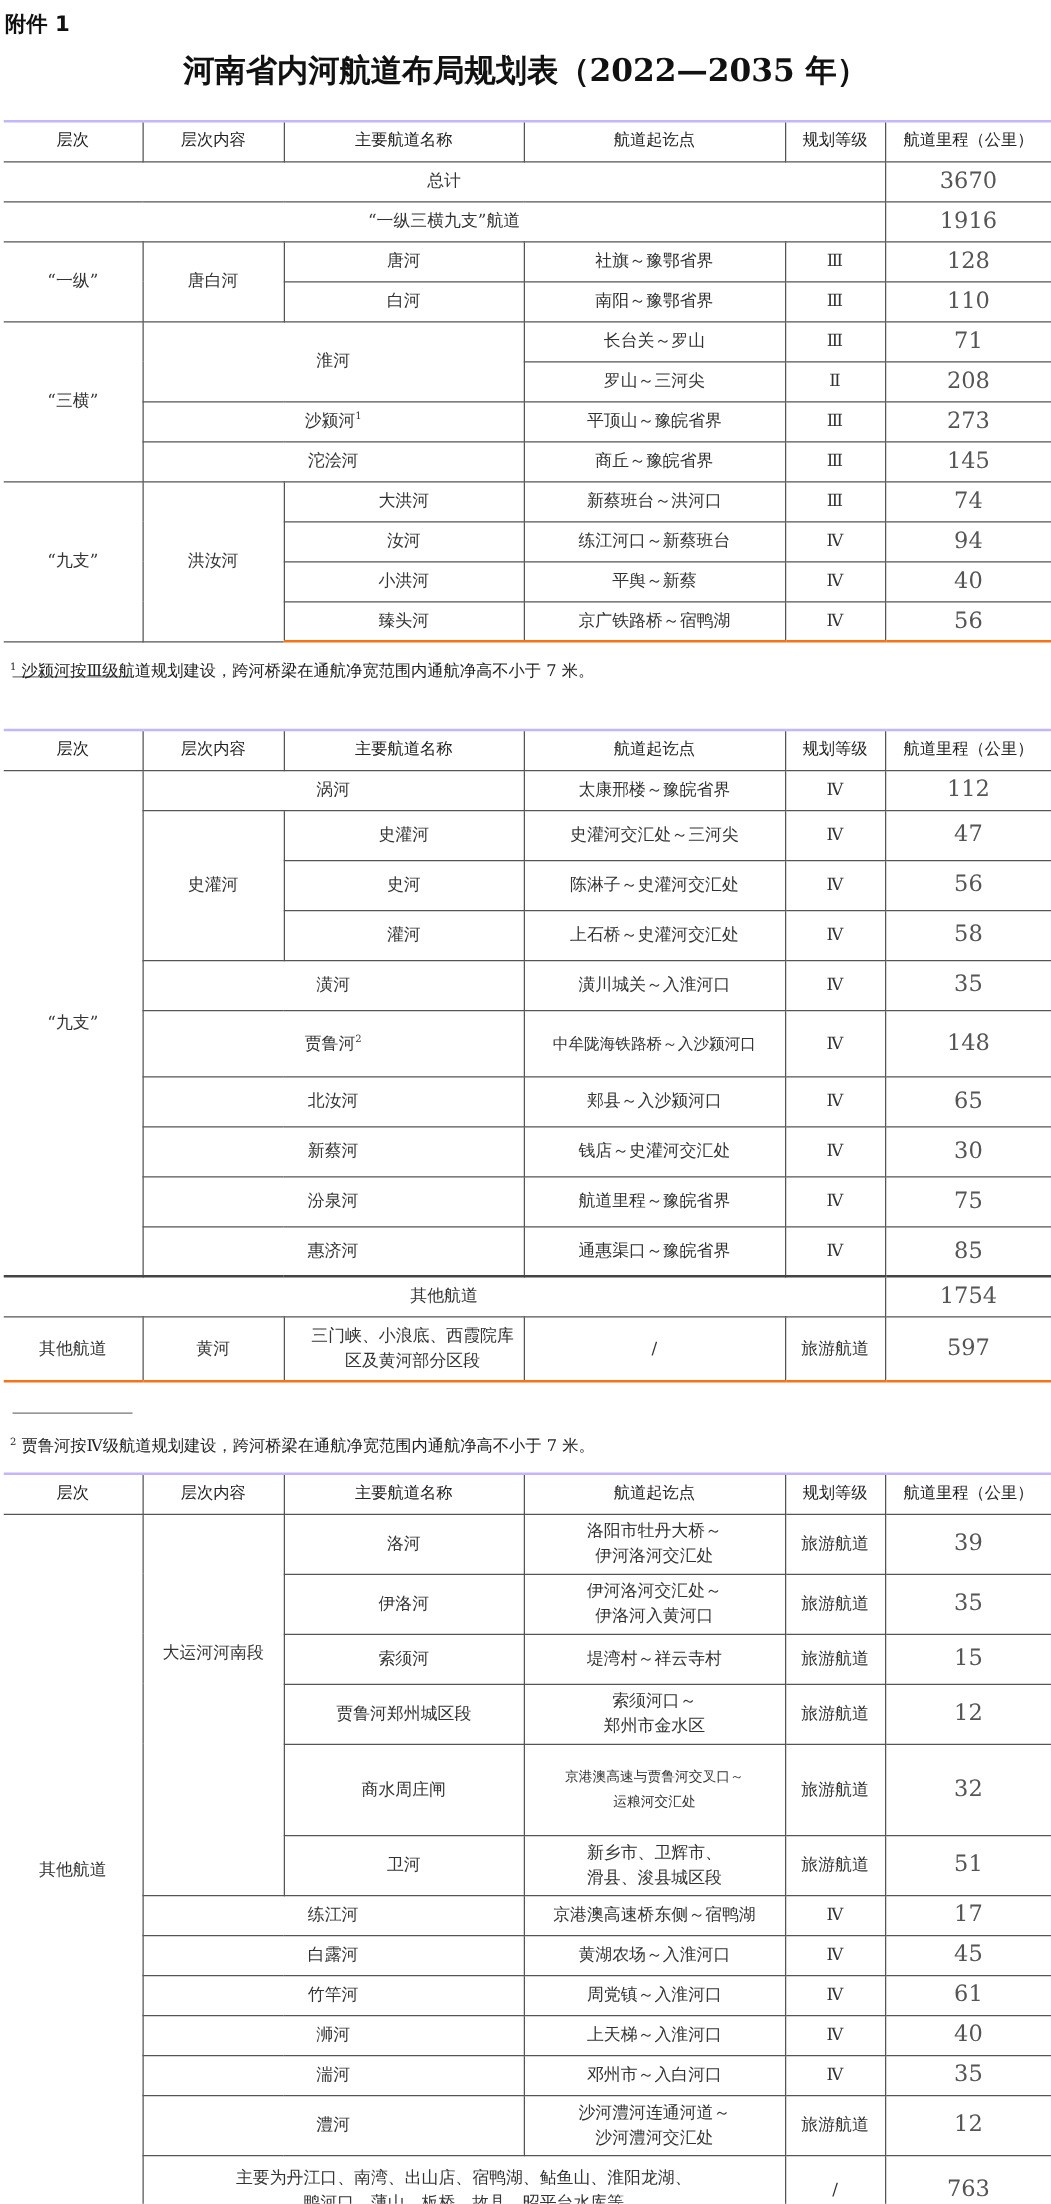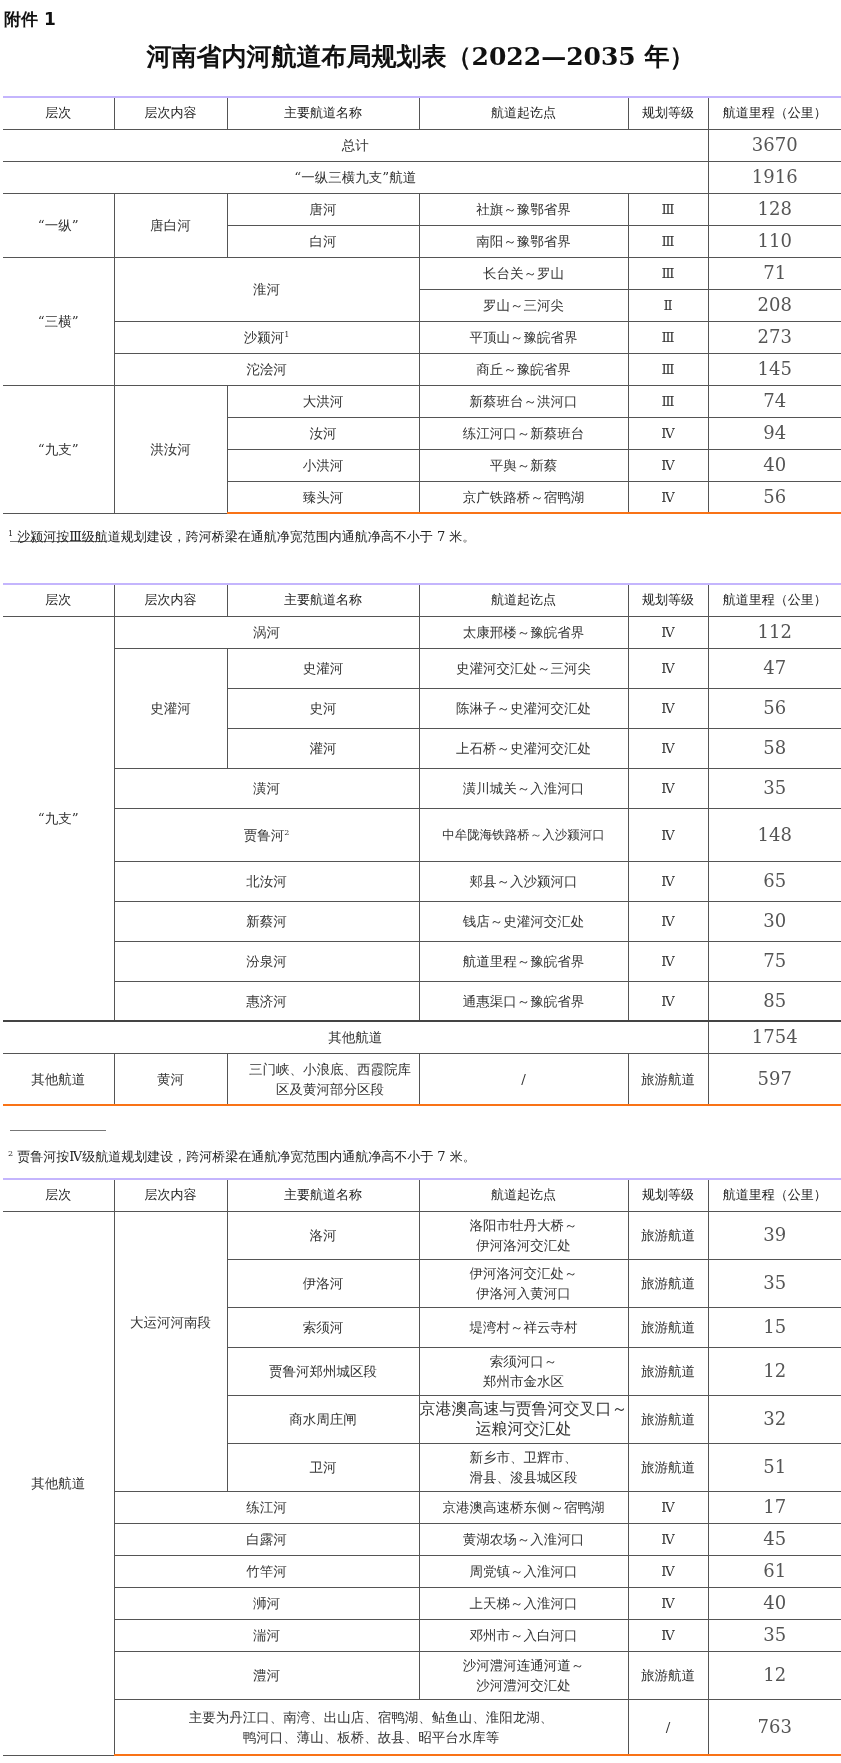--- a/index.html
+++ b/index.html
@@ -272,21 +272,21 @@
     <td>贾鲁河郑州城区段</td>
     <td>
           <div>索须河口～</div>
           <div>郑州市金水区</div>
         </td>
     <td>旅游航道</td>
     <td class="num">12</td>
   </tr>
   <tr style="height:48px">
     <td>商水周庄闸</td>
-    <td style="font-size:16px;padding:0">
+    <td style="font-size:11px;padding:16px">
           <div>京港澳高速与贾鲁河交叉口～</div>
           <div>运粮河交汇处</div>
         </td>
     <td>旅游航道</td>
     <td class="num">32</td>
   </tr>
   <tr style="height:48px">
     <td>卫河</td>
     <td>
           <div>新乡市、卫辉市、</div>

